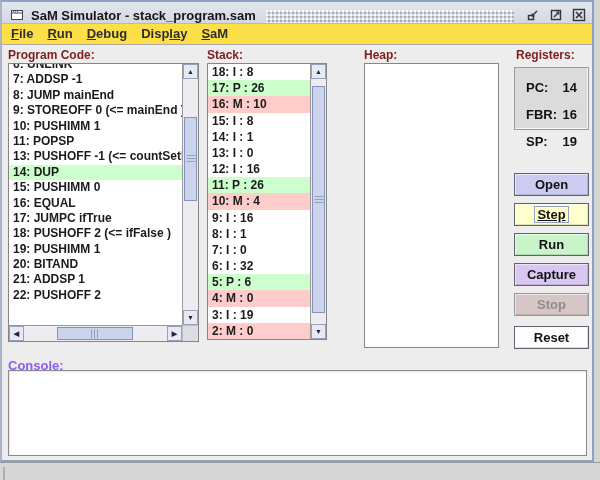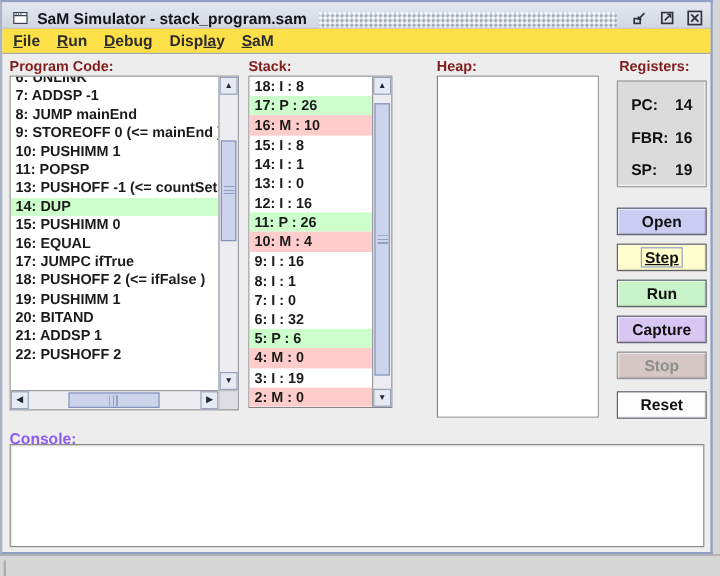--- a/index.html
+++ b/index.html
@@ -113,21 +113,21 @@
   .stack-pane { left:205px; top:18px; width:120px; height:277px; }
   .stack-pane .viewport { bottom:0; }
   .stack-pane .vsb { bottom:0; }
   .stack-pane .vthumb { top:22px; height:227px; }
 
   .heap-pane { left:362px; top:18px; width:135px; height:285px; }
   .heap-pane .viewport { right:0; bottom:0; }
 
   
   .registers-box {
-    position:absolute; left:512px; top:22px; width:75px; height:89px;
+    position:absolute; left:512px; top:22px; width:75px; height:63px;
     background:#dbdbdb; border:1px solid #9b9b9b;
     box-shadow:inset -1px -1px 0 #f7f7f7;
   }
   .reg-row { display:flex; justify-content:space-between; padding:0 11px; margin-top:12px; font-size:13px; color:#111; }
 
   
   .buttons-col { position:absolute; left:512px; top:128px; width:75px; display:flex; flex-direction:column; gap:7px; }
   .btn {
     height:23px; width:75px;
     border:1px solid #62626e;

